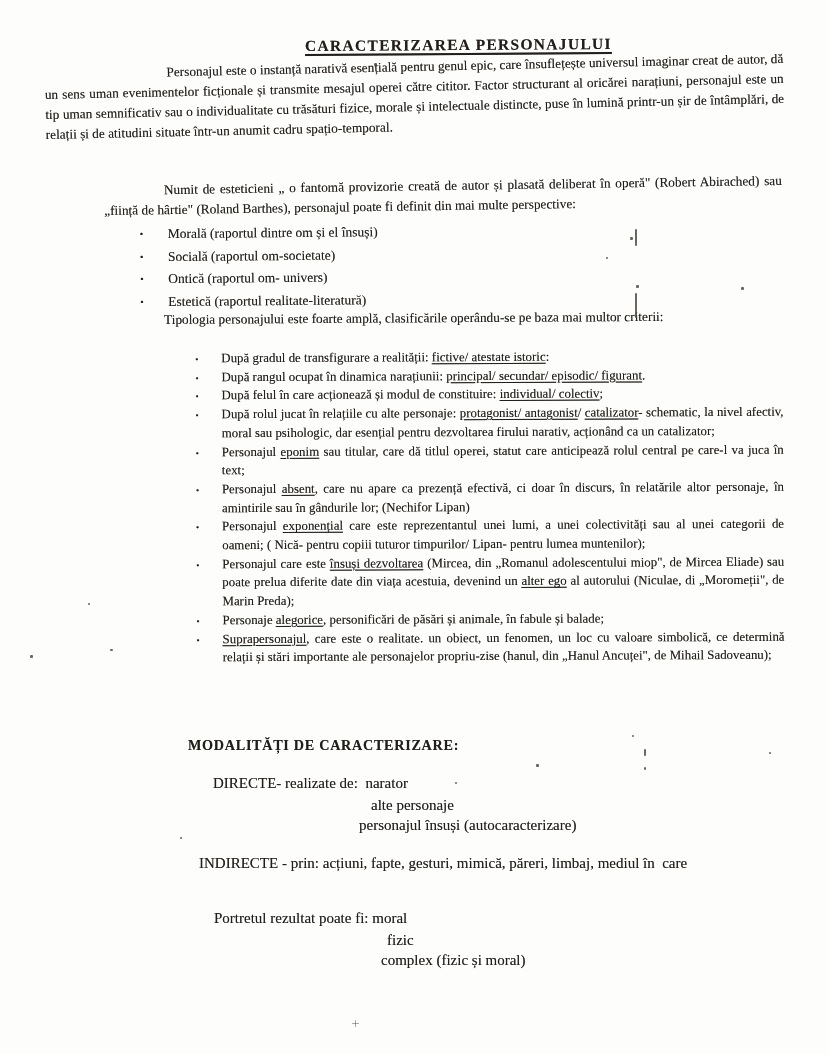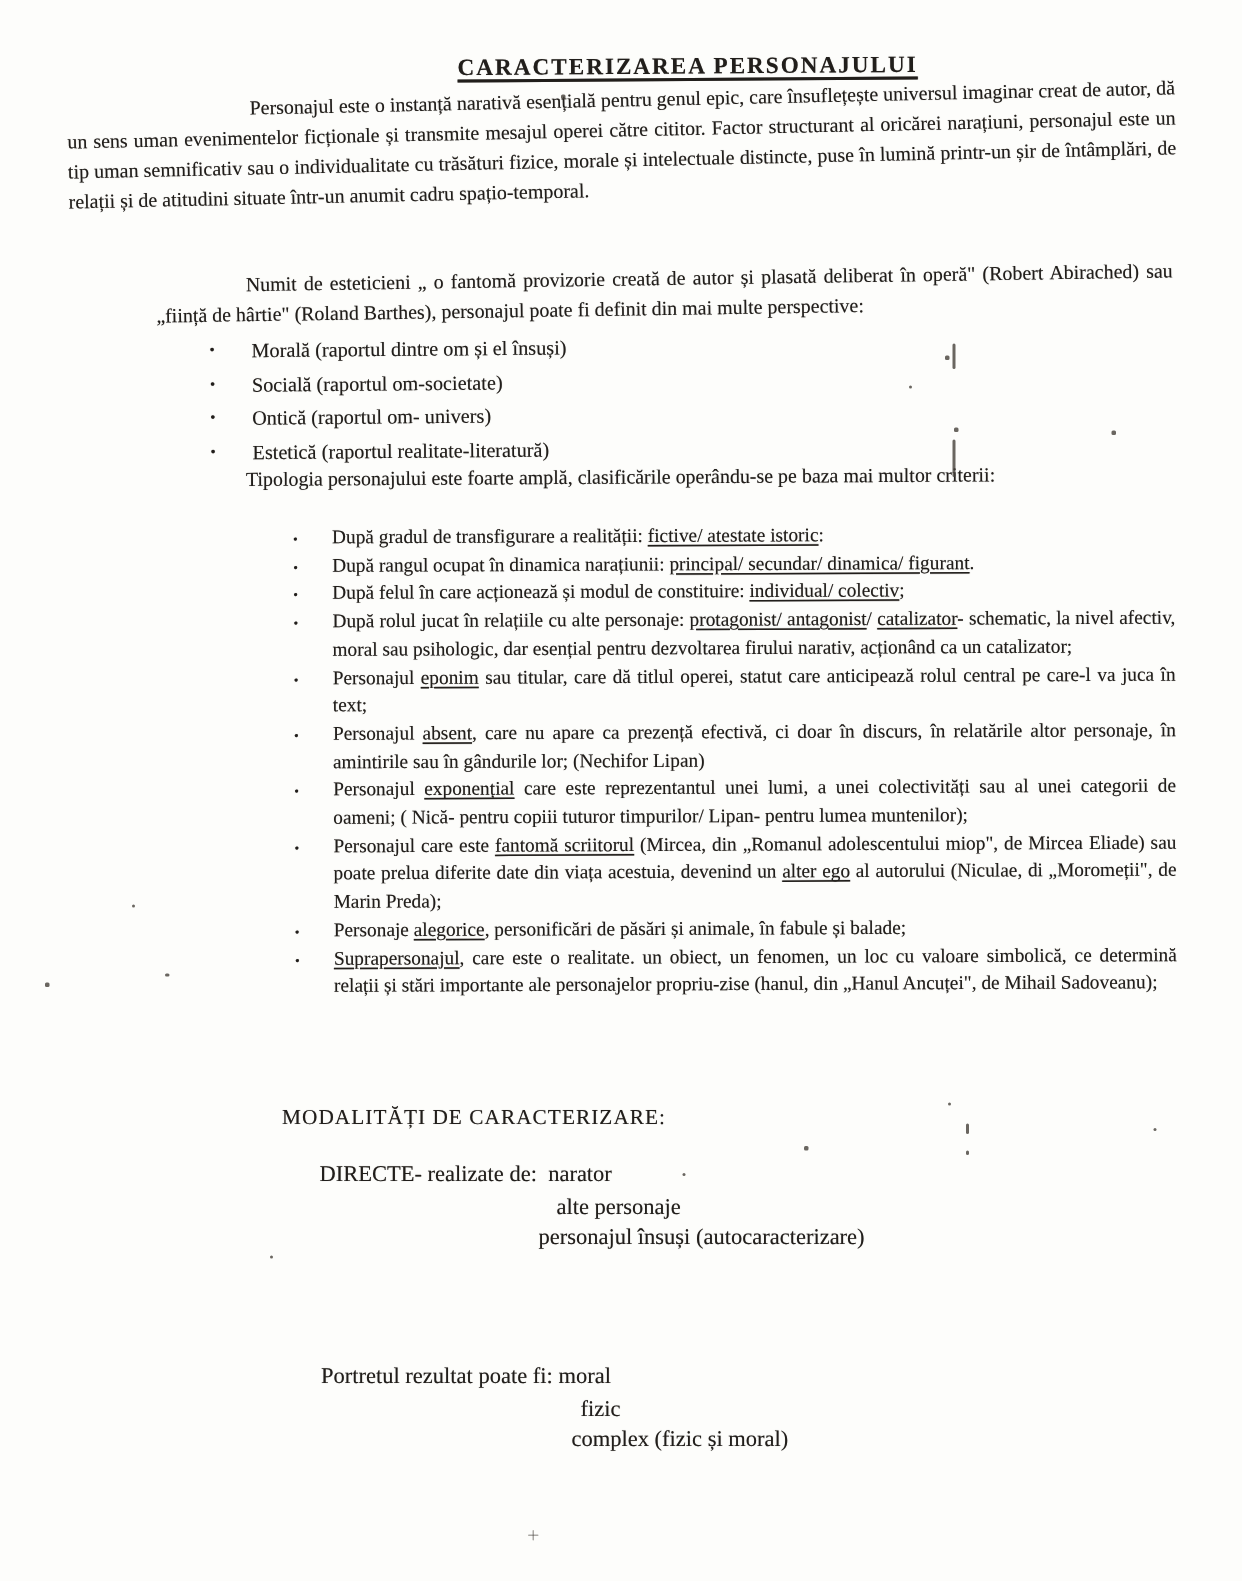--- a/index.html
+++ b/index.html
@@ -41,21 +41,21 @@
   .criteria{
     left:222px;top:348px;width:562px;
     font-size:12.9px;line-height:18.7px;text-align:justify;
     transform:rotate(-0.25deg);
   }
   .criteria li{position:relative;}
   .criteria .blt{position:absolute;left:-26px;top:1px;font-size:9px;}
   .u{text-decoration:underline;text-underline-offset:2px;}
   .modalitati{
     left:188px;top:737px;margin:0;
-    font-size:14.2px;font-weight:normal;letter-spacing:0.7px;
+    font-size:14.2px;font-weight:bold;letter-spacing:0.7px;
   }
   .line{white-space:pre;font-size:15px;margin:0;}
   .d1{left:213px;top:775px;}
   .d2{left:371px;top:797px;}
   .d3{left:359px;top:817px;}
   .i1{left:199px;top:855px;}
   .i2{left:313px;top:877px;}
   .t1{left:214px;top:910px;}
   .t2{left:387px;top:932px;}
   .t3{left:381px;top:952px;}
@@ -76,37 +76,38 @@
       <li><span class="blt">•</span><span>Morală (raportul dintre om și el însuși)</span></li>
       <li><span class="blt">•</span><span>Socială (raportul om-societate)</span></li>
       <li><span class="blt">•</span><span>Ontică (raportul om- univers)</span></li>
       <li><span class="blt">•</span><span>Estetică (raportul realitate-literatură)</span></li>
     </ul>
 
   <p class="abs typology">Tipologia personajului este foarte amplă, clasificările operându-se pe baza mai multor criterii:</p>
 
   <ul class="abs criteria">
       <li><span class="blt">•</span><span>După gradul de transfigurare a realității: </span><span class="u">fictive/ atestate istoric</span><span>:</span></li>
-      <li><span class="blt">•</span><span>După rangul ocupat în dinamica narațiunii: </span><span class="u">principal/ secundar/ dinamica/ figurant</span><span>.</span></li>
+      <li><span class="blt">•</span><span>După rangul ocupat în dinamica narațiunii: </span><span class="u">principal/ secundar/ episodic/ figurant</span><span>.</span></li>
       <li><span class="blt">•</span><span>După felul în care acționează și modul de constituire: </span><span class="u">individual/ colectiv</span><span>;</span></li>
       <li><span class="blt">•</span><span>După rolul jucat în relațiile cu alte personaje: </span><span class="u">protagonist/ antagonist</span><span>/ </span><span class="u">catalizator</span><span>- schematic, la nivel afectiv, moral sau psihologic, dar esențial pentru dezvoltarea firului narativ, acționând ca un catalizator;</span></li>
       <li><span class="blt">•</span><span>Personajul </span><span class="u">eponim</span><span> sau titular, care dă titlul operei, statut care anticipează rolul central pe care-l va juca în text;</span></li>
       <li><span class="blt">•</span><span>Personajul </span><span class="u">absent</span><span>, care nu apare ca prezență efectivă, ci doar în discurs, în relatările altor personaje, în amintirile sau în gândurile lor; (Nechifor Lipan)</span></li>
       <li><span class="blt">•</span><span>Personajul </span><span class="u">exponențial</span><span> care este reprezentantul unei lumi, a unei colectivități sau al unei categorii de oameni; ( Nică- pentru copiii tuturor timpurilor/ Lipan- pentru lumea muntenilor);</span></li>
-      <li><span class="blt">•</span><span>Personajul care este </span><span class="u">fantomă scriitorul</span><span> (Mircea, din „Romanul adolescentului miop", de Mircea Eliade) sau poate prelua diferite date din viața acestuia, devenind un </span><span class="u">alter ego</span><span> al autorului (Niculae, di „Moromeții", de Marin Preda);</span></li>
+      <li><span class="blt">•</span><span>Personajul care este </span><span class="u">însuși dezvoltarea</span><span> (Mircea, din „Romanul adolescentului miop", de Mircea Eliade) sau poate prelua diferite date din viața acestuia, devenind un </span><span class="u">alter ego</span><span> al autorului (Niculae, di „Moromeții", de Marin Preda);</span></li>
       <li><span class="blt">•</span><span>Personaje </span><span class="u">alegorice</span><span>, personificări de păsări și animale, în fabule și balade;</span></li>
       <li><span class="blt">•</span><span class="u">Suprapersonajul</span><span>, care este o realitate. un obiect, un fenomen, un loc cu valoare simbolică, ce determină relații și stări importante ale personajelor propriu-zise (hanul, din „Hanul Ancuței", de Mihail Sadoveanu);</span></li>
     </ul>
 
   <h2 class="abs modalitati">MODALITĂȚI DE CARACTERIZARE:</h2>
 
   <div class="abs line d1">DIRECTE- realizate de:  narator</div>
   <div class="abs line d2">alte personaje</div>
   <div class="abs line d3">personajul însuși (autocaracterizare)</div>
 
+  <div class="abs line i1">INDIRECTE - prin: acțiuni, fapte, gesturi, mimică, păreri, limbaj, mediul în  care</div>
 
   <div class="abs line t1">Portretul rezultat poate fi: moral</div>
   <div class="abs line t2">fizic</div>
   <div class="abs line t3">complex (fizic și moral)</div>
 
   <div>
     <div class="art" style="left:374px;top:63px;width:2.5px;height:2.5px;"></div>
     <div class="art" style="left:635px;top:229px;width:1.5px;height:17px;"></div>
     <div class="art" style="left:630px;top:237px;width:3px;height:3px;"></div>
     <div class="art" style="left:606px;top:257px;width:2px;height:2px;"></div>

